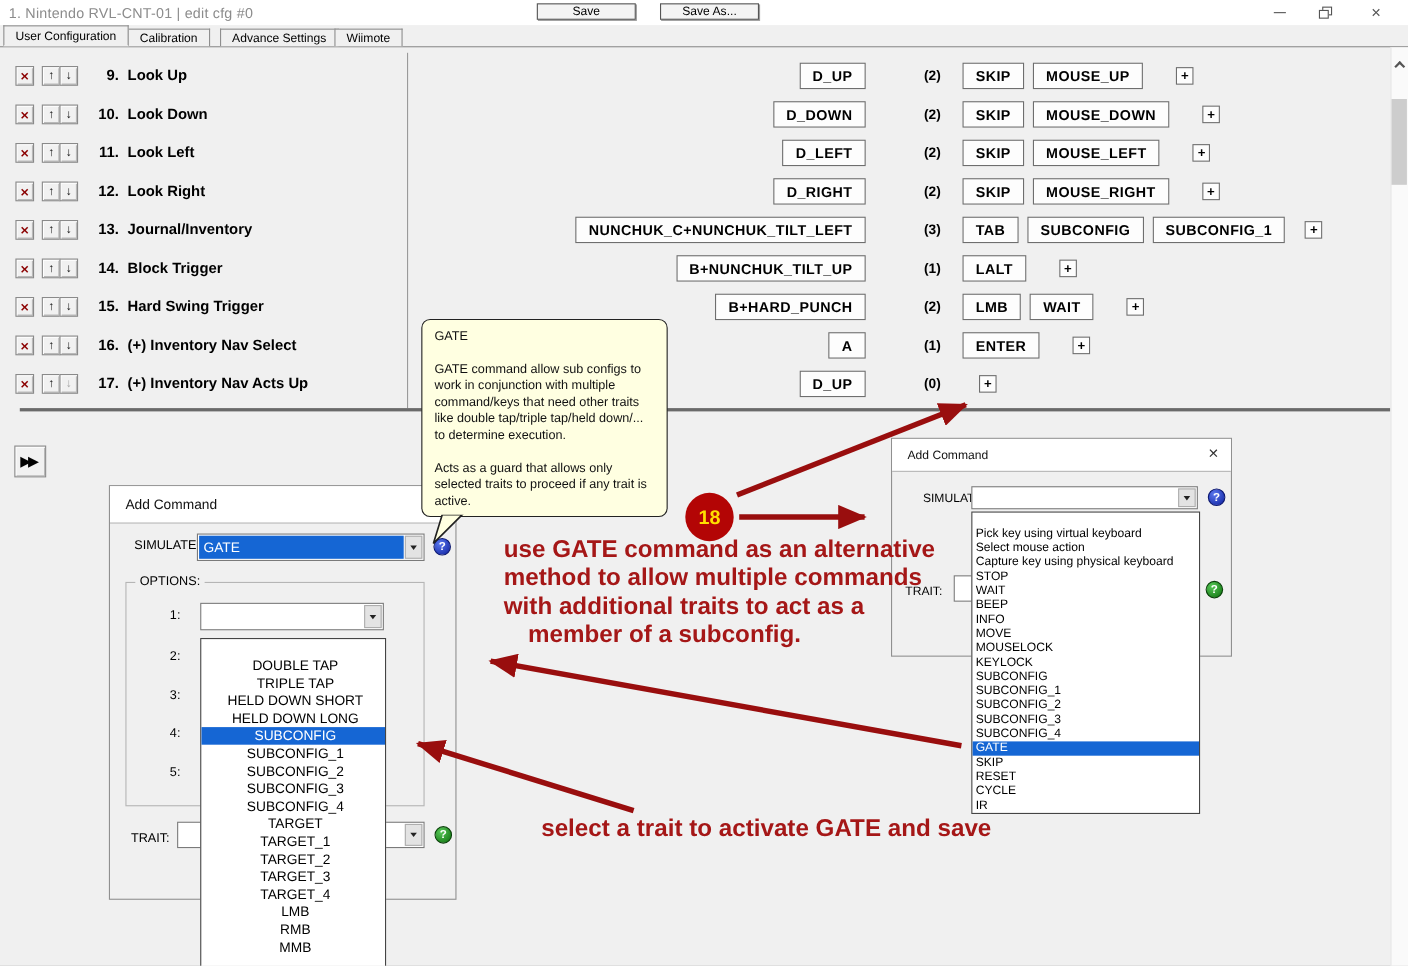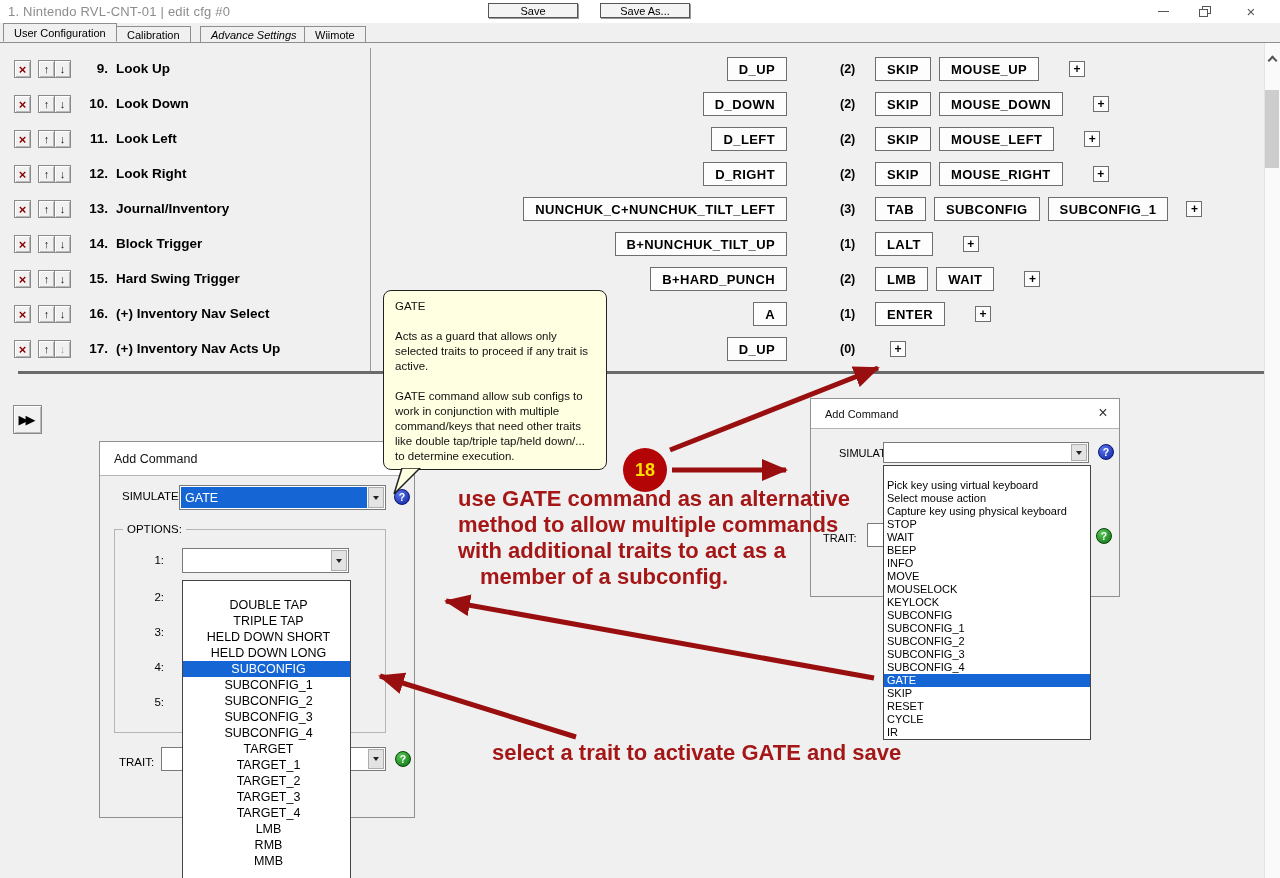--- a/index.html
+++ b/index.html
@@ -19,21 +19,21 @@
   .rest-glyph{position:relative;width:12px;height:11px;}
   .rest-glyph .back{position:absolute;left:3px;top:0;width:9px;height:8px;border:1px solid #555;}
   .rest-glyph .front{position:absolute;left:0;top:3px;width:9px;height:8px;border:1px solid #555;background:#fff;}
   .close-glyph{font-size:15px;color:#555;line-height:15px;}
 
   
   .tabstrip{position:absolute;left:0;top:23px;width:1280px;height:20px;background:#f0f0f0;border-bottom:1px solid #8e8e8e;}
   .tab{position:absolute;bottom:0;height:16px;border:1px solid #8e8e8e;border-bottom:none;background:#f0f0f0;
        font-size:11px;color:#000;display:flex;align-items:center;justify-content:center;padding:0 10px;}
   .tab.active{height:19px;border-bottom:1px solid #f0f0f0;z-index:2;}
-  .t0{left:3px;} .t1{left:116px;} .t2{left:200px;font-style:italic;} .t3{left:304px;}
+  .t0{left:3px;} .t1{left:116px;} .t2{left:200px;} .t3{left:304px;}
   .topbtn{position:absolute;top:3px;height:15px;width:90px;background:#f4f4f4;border:1px solid #555;
        box-shadow:1px 1px 0 #9a9a9a;font-size:11px;display:flex;align-items:center;justify-content:center;}
   .b-save{left:488px;} .b-saveas{left:600px;}
 
   
   .vdiv{position:absolute;left:370px;top:48px;width:1px;height:323px;background:#9a9a9a;}
   .hdiv{position:absolute;left:18px;top:371px;width:1246px;height:3px;background:#6a6a6a;}
   .scrollcol{position:absolute;left:1264px;top:43px;width:16px;height:835px;background:#fafafa;border-left:1px solid #e3e3e3;}
   .scroll-up{position:absolute;left:1264px;top:50px;width:16px;height:17px;display:flex;align-items:center;justify-content:center;}
   .chev{width:7px;height:7px;border-left:2px solid #555;border-top:2px solid #555;transform:rotate(45deg);margin-top:3px;}
@@ -449,22 +449,22 @@
         <div class="ditem sel">GATE</div>
         <div class="ditem">SKIP</div>
         <div class="ditem">RESET</div>
         <div class="ditem">CYCLE</div>
         <div class="ditem">IR</div>
       </div>
   </div>
 
   <div class="tooltip">
     <div class="tt-title">GATE</div>
+    <div class="tt-p">GATE command allow sub configs to work in conjunction with multiple command/keys that need other traits like double tap/triple tap/held down/... to determine execution.</div>
     <div class="tt-p">Acts as a guard that allows only selected traits to proceed if any trait is active.</div>
-    <div class="tt-p">GATE command allow sub configs to work in conjunction with multiple command/keys that need other traits like double tap/triple tap/held down/... to determine execution.</div>
   </div>
   <svg class="tt-tail" width="32" height="28">
     <polygon points="28,0 2,26 10,0" style="fill:var(--tooltip-bg);stroke:#222;stroke-width:1.5"></polygon>
   </svg>
 
   <div class="annot-layer">
     <svg class="arrows" width="1280" height="878">
       <defs>
         <marker id="ah" markerUnits="userSpaceOnUse" markerWidth="30" markerHeight="22" refX="24" refY="11" orient="auto">
           <polygon points="0,0 26,11 0,22" style="fill:var(--annot-arrow)"></polygon>

